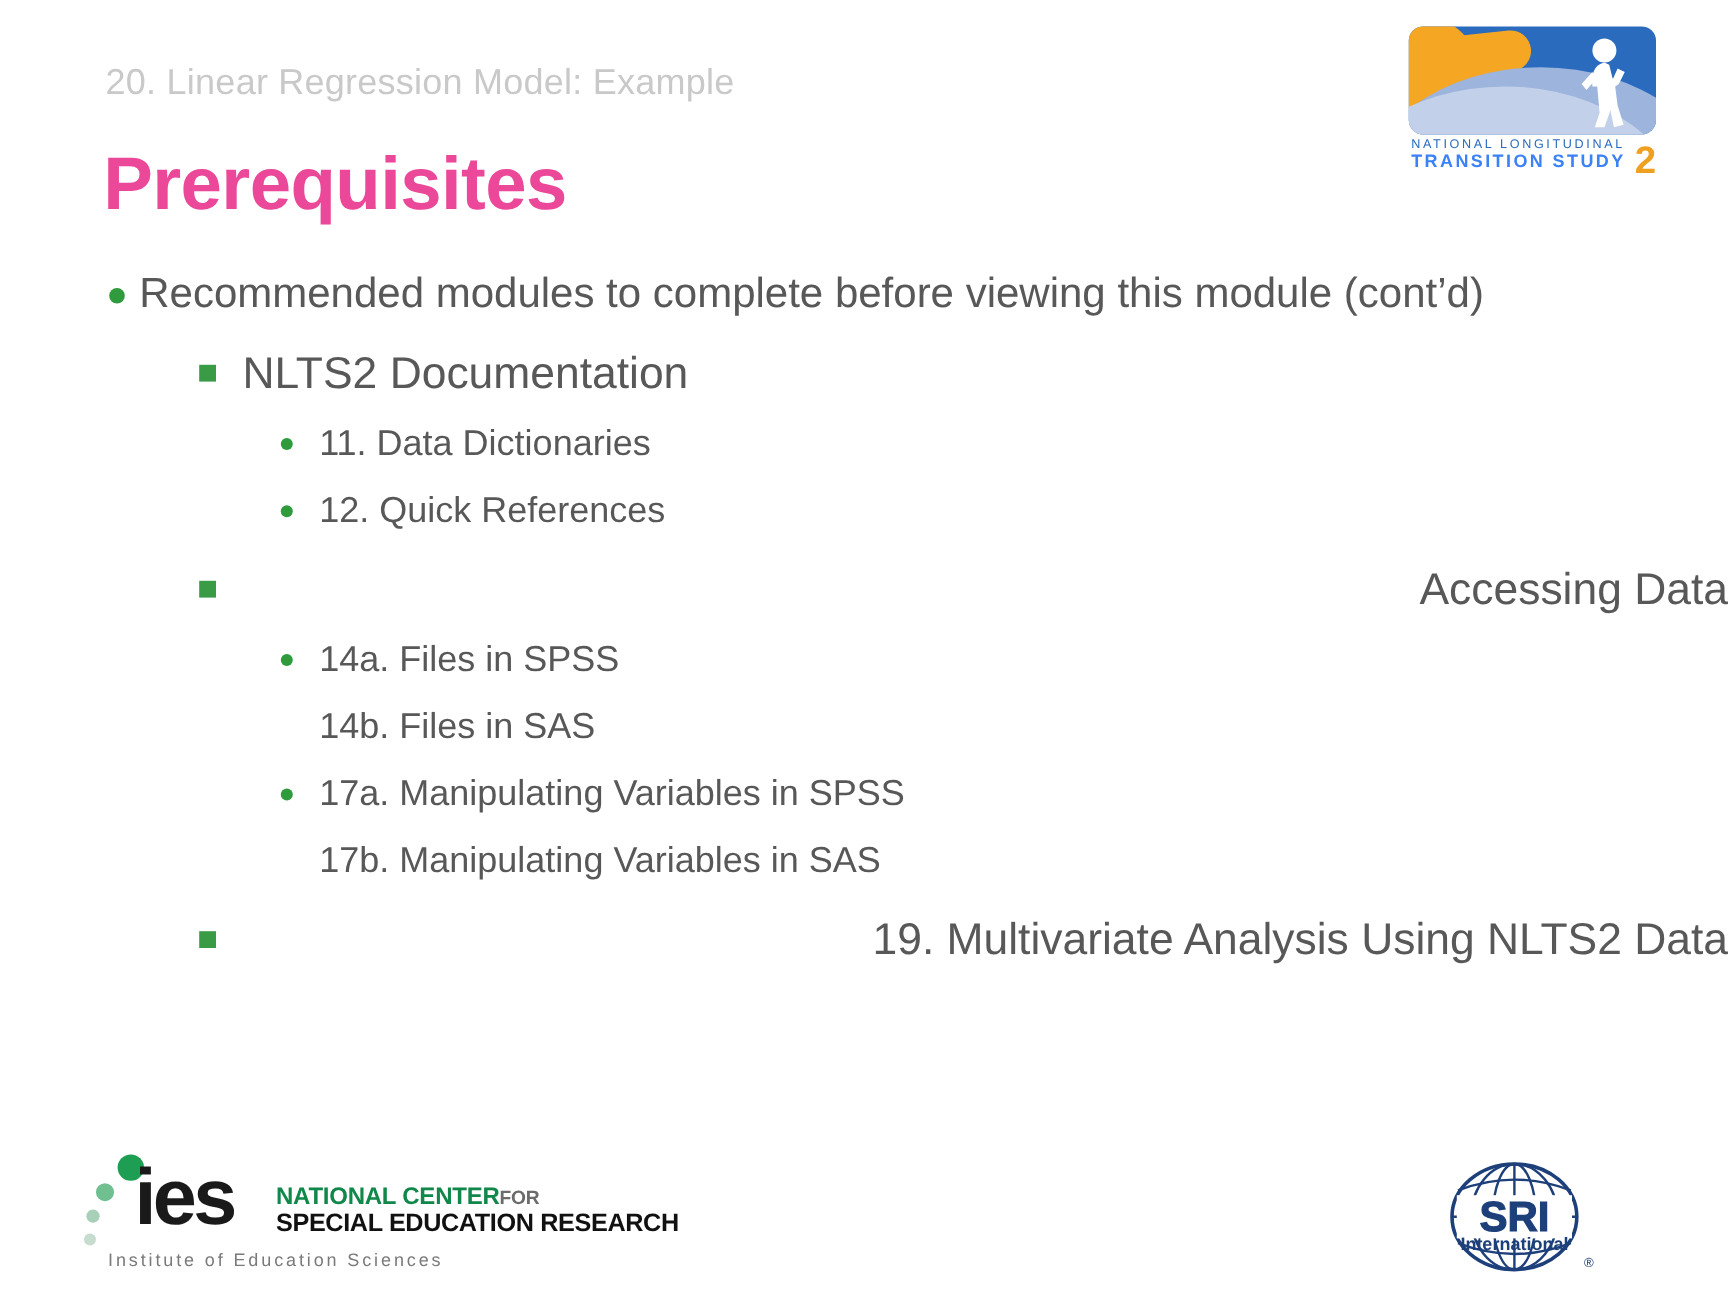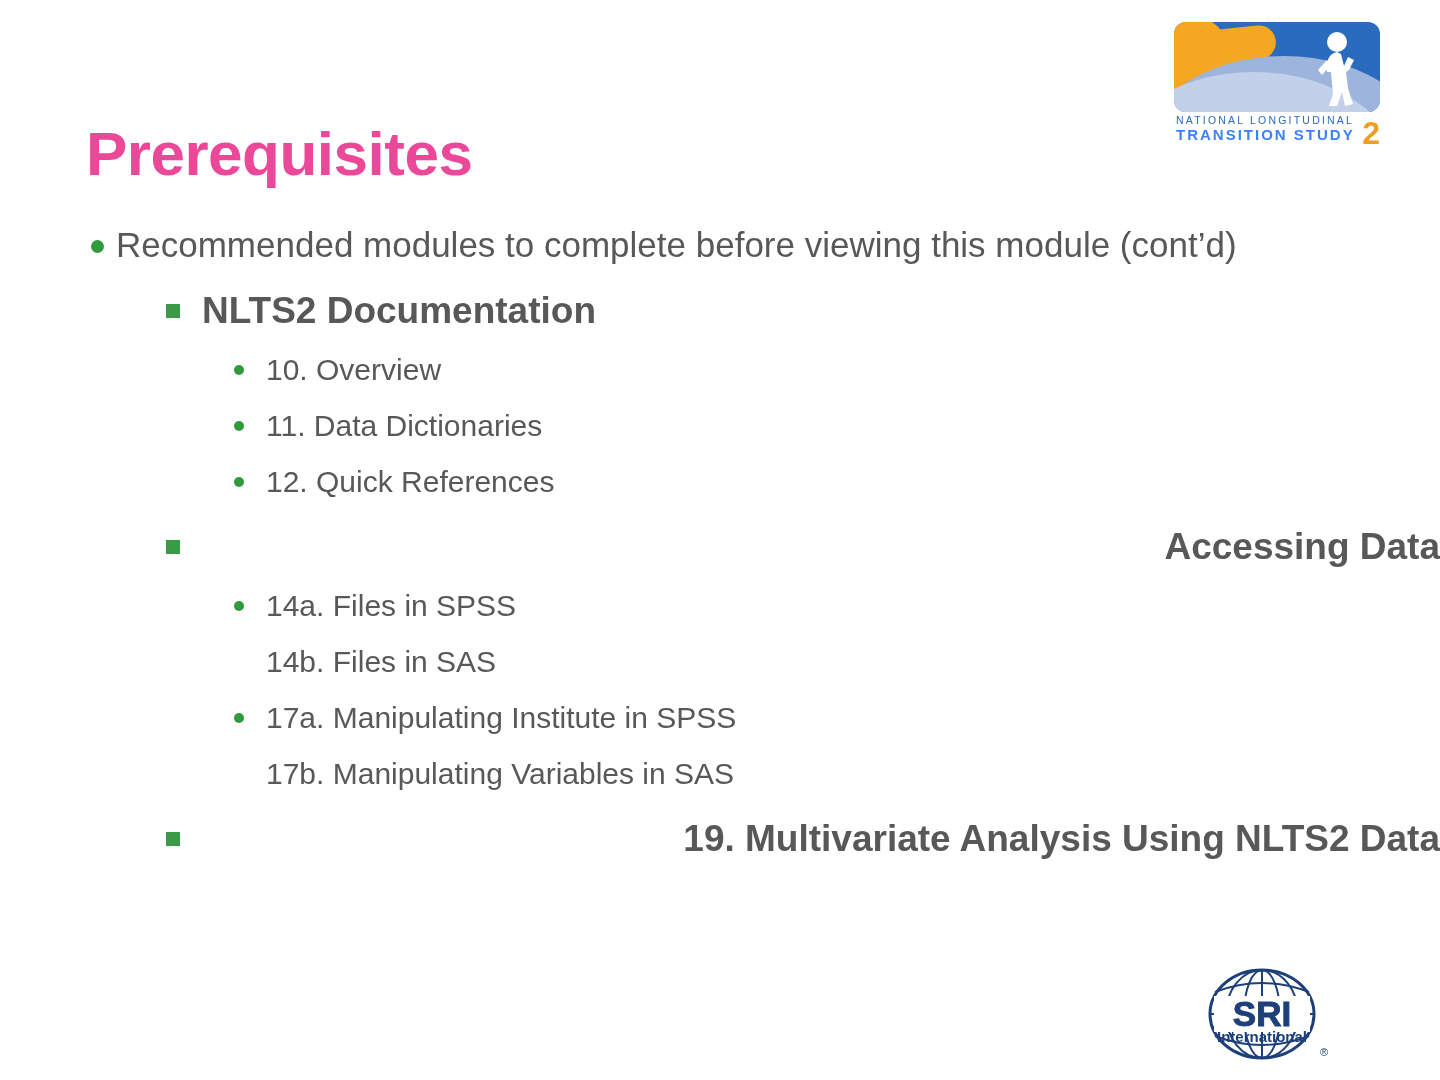--- a/index.html
+++ b/index.html
@@ -71,21 +71,20 @@
     height: 13px;
     border-radius: 50%;
     background: #2f9b3c;
   }
 
   
   .lvl2 {
     padding-left: 202px;
     font-size: 37px;
     line-height: 62px;
-    font-weight: bold;
   }
   .lvl2 .bullet-sq {
     position: absolute;
     left: 166px;
     top: 24px;
     width: 14px;
     height: 14px;
     background: #3a9b46;
   }
 
@@ -242,38 +241,35 @@
     top: 968px;
     width: 140px;
     height: 96px;
   }
 </style>
 </head>
 <body>
 
 <div class="slide">
 
+  <div class="eyebrow">20. Linear Regression Model: Example</div>
   <div class="slide-title">Prerequisites</div>
 
   <div class="body-area">
 
     <div class="row lvl1">
       <span class="bullet-dot"></span>
       <span class="txt">Recommended modules to complete before viewing this module (cont’d)</span>
     </div>
 
     <div class="row lvl2">
       <span class="bullet-sq"></span>
       <span class="txt">NLTS2 Documentation</span>
     </div>
 
-    <div class="row lvl3">
-      <span class="bullet-dot-sm"></span>
-      <span class="txt">10. Overview</span>
-    </div>
 
     <div class="row lvl3">
       <span class="bullet-dot-sm"></span>
       <span class="txt">11. Data Dictionaries</span>
     </div>
 
     <div class="row lvl3">
       <span class="bullet-dot-sm"></span>
       <span class="txt">12. Quick References</span>
     </div>
@@ -288,21 +284,21 @@
       <span class="txt">14a. Files in SPSS</span>
     </div>
 
     <div class="row lvl3 nomark">
 
       <span class="txt">14b. Files in SAS</span>
     </div>
 
     <div class="row lvl3">
       <span class="bullet-dot-sm"></span>
-      <span class="txt">17a. Manipulating Institute in SPSS</span>
+      <span class="txt">17a. Manipulating Variables in SPSS</span>
     </div>
 
     <div class="row lvl3 nomark">
 
       <span class="txt">17b. Manipulating Variables in SAS</span>
     </div>
 
     <div class="row lvl2 sp-above">
       <span class="bullet-sq"></span>
       <span class="txt">19. Multivariate Analysis Using NLTS2 Data</span>
@@ -323,20 +319,32 @@
         <path d="M17 30 L8 40 L12 45 L20 36 Z" fill="#ffffff"></path>
       </svg>
     </div>
     <div class="nlts-text">
       <div class="nlts-line1">NATIONAL LONGITUDINAL</div>
       <div class="nlts-line2">TRANSITION STUDY</div>
       <div class="nlts-two">2</div>
     </div>
   </div>
 
+  <div class="ies-logo">
+    <span class="ies-dot" style="left:28px;top:0px;width:22px;height:22px;background:#1e9e52;"></span>
+    <span class="ies-dot" style="left:10px;top:24px;width:15px;height:15px;background:#6fbf91;"></span>
+    <span class="ies-dot" style="left:2px;top:46px;width:11px;height:11px;background:#a8cfb8;"></span>
+    <span class="ies-dot" style="left:0px;top:66px;width:10px;height:10px;background:#c6dccf;"></span>
+    <span class="ies-word">ies</span>
+    <div class="ies-nc">
+      <span class="green">NATIONAL CENTER</span><span class="gray">FOR</span>
+    </div>
+    <div class="ies-ser">SPECIAL EDUCATION RESEARCH</div>
+    <div class="ies-inst">Institute of Education Sciences</div>
+  </div>
 
   <div class="sri-logo">
     <svg width="140" height="96" viewBox="0 0 140 96">
       <ellipse cx="66" cy="46" rx="52" ry="44" fill="#ffffff" stroke="#1d3f7a" stroke-width="3"></ellipse>
       <g stroke="#1d3f7a" stroke-width="2" fill="none">
         <ellipse cx="66" cy="46" rx="18" ry="44"></ellipse>
         <ellipse cx="66" cy="46" rx="36" ry="44"></ellipse>
         <line x1="66" y1="2" x2="66" y2="90"></line>
         <line x1="14" y1="46" x2="118" y2="46"></line>
         <path d="M19 24 Q66 6 113 24"></path>

